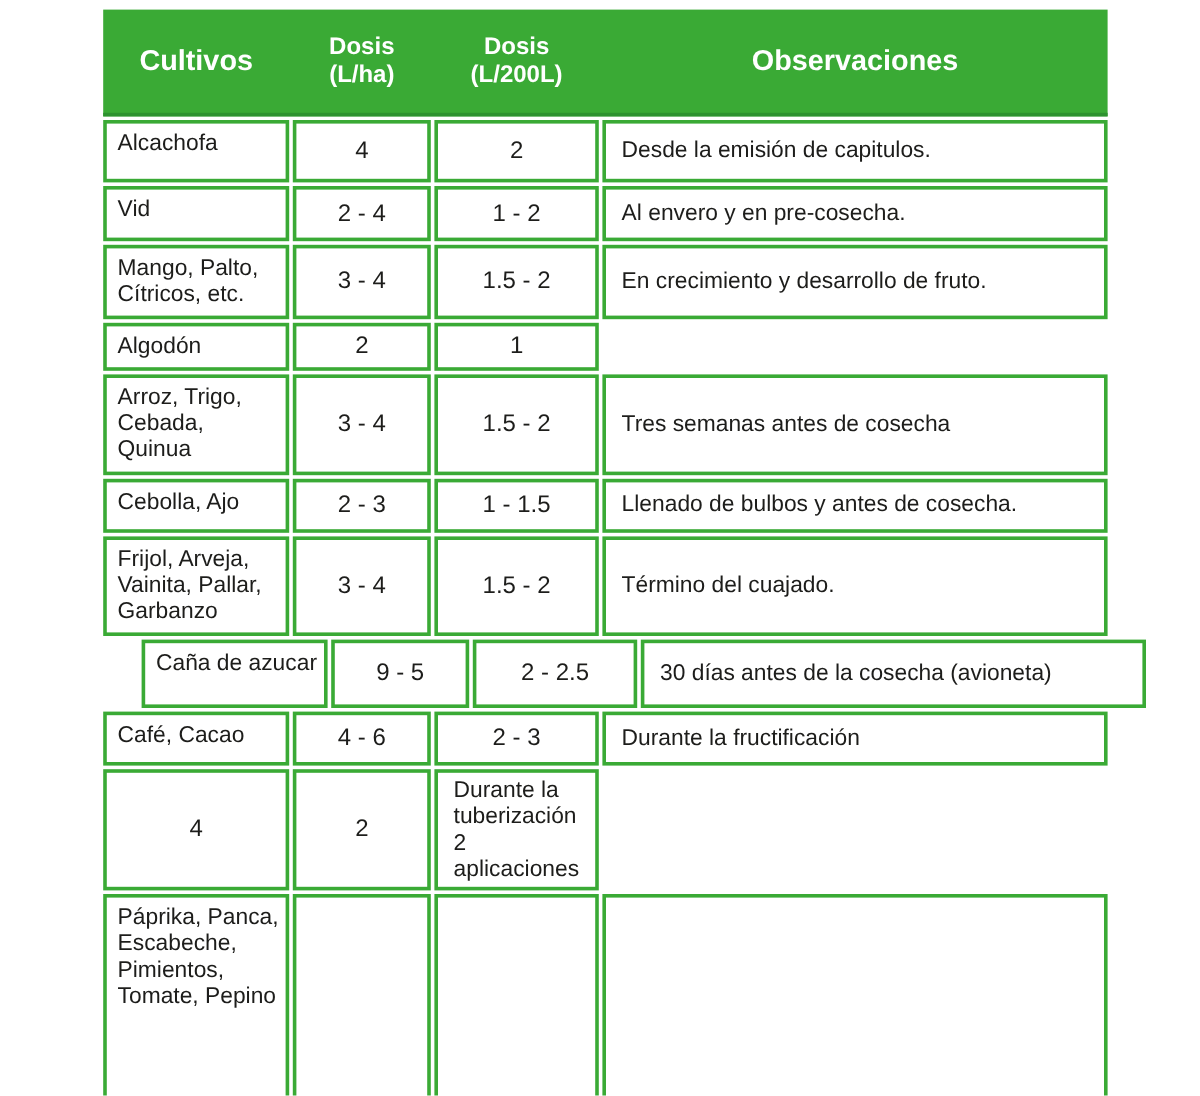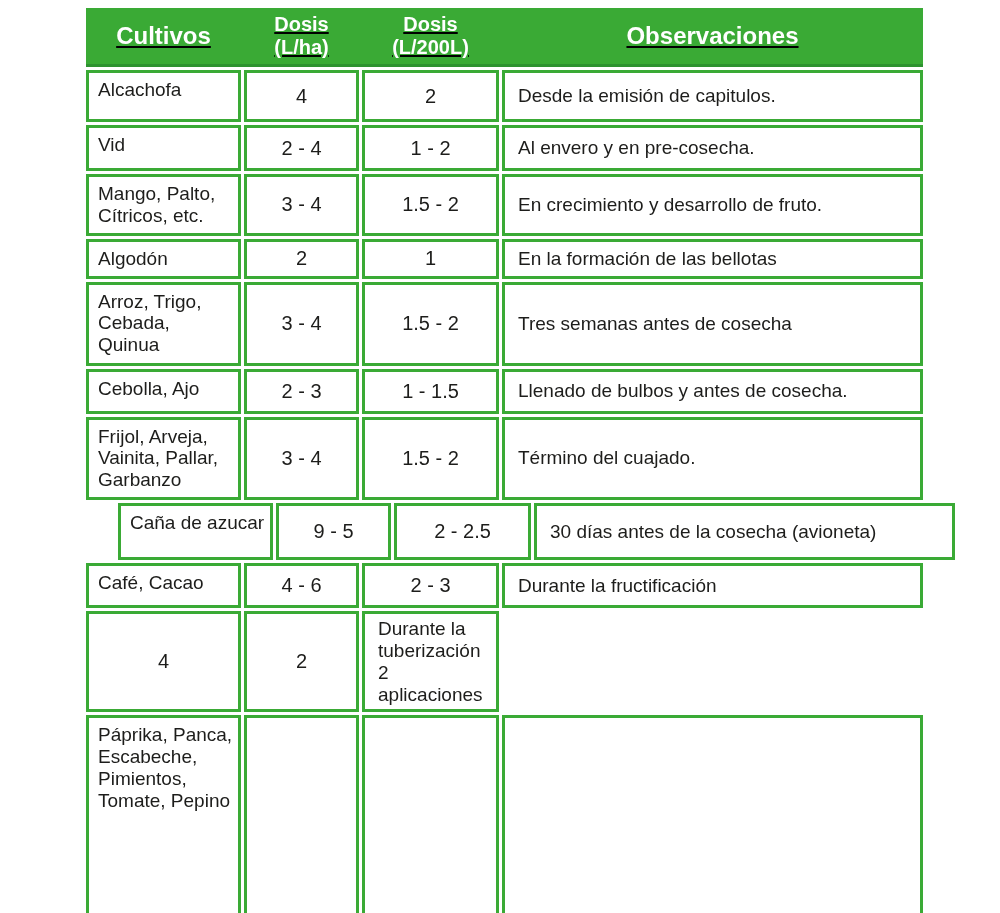--- a/index.html
+++ b/index.html
@@ -19,26 +19,25 @@
   .table-wrap {
     width: 837px;
     margin: 8px 0 0 86px;
     display: flex;
     flex-direction: column;
     gap: 3px;
   }
   .thead {
     background: var(--green);
     border-bottom: 3px solid var(--green_dark);
-    height: 59px;
+    height: 89px;
     display: grid;
     grid-template-columns: 155px 115px 137px 421px;
     gap: 3px;
     align-items: center;
-    text-decoration: underline;
   }
   .th {
     color: var(--header_text);
     font-weight: bold;
     text-align: center;
     white-space: pre-line;
     line-height: 1.15;
   }
   .th.big { font-size: 24px; }
   .th.small { font-size: 20px; }
@@ -113,21 +112,20 @@
     <div class="cell crop">Mango, Palto, Cítricos, etc.</div>
     <div class="cell dose">3 - 4</div>
     <div class="cell dose">1.5 - 2</div>
     <div class="cell obs">En crecimiento y desarrollo de fruto.</div>
   </div>
 
   <div class="row rh3">
     <div class="cell crop">Algodón</div>
     <div class="cell dose">2</div>
     <div class="cell dose">1</div>
-    <div class="cell obs">En la formación de las bellotas</div>
   </div>
 
   <div class="row rh4">
     <div class="cell crop">Arroz, Trigo, Cebada, Quinua</div>
     <div class="cell dose">3 - 4</div>
     <div class="cell dose">1.5 - 2</div>
     <div class="cell obs">Tres semanas antes de cosecha</div>
   </div>
 
   <div class="row rh5">

